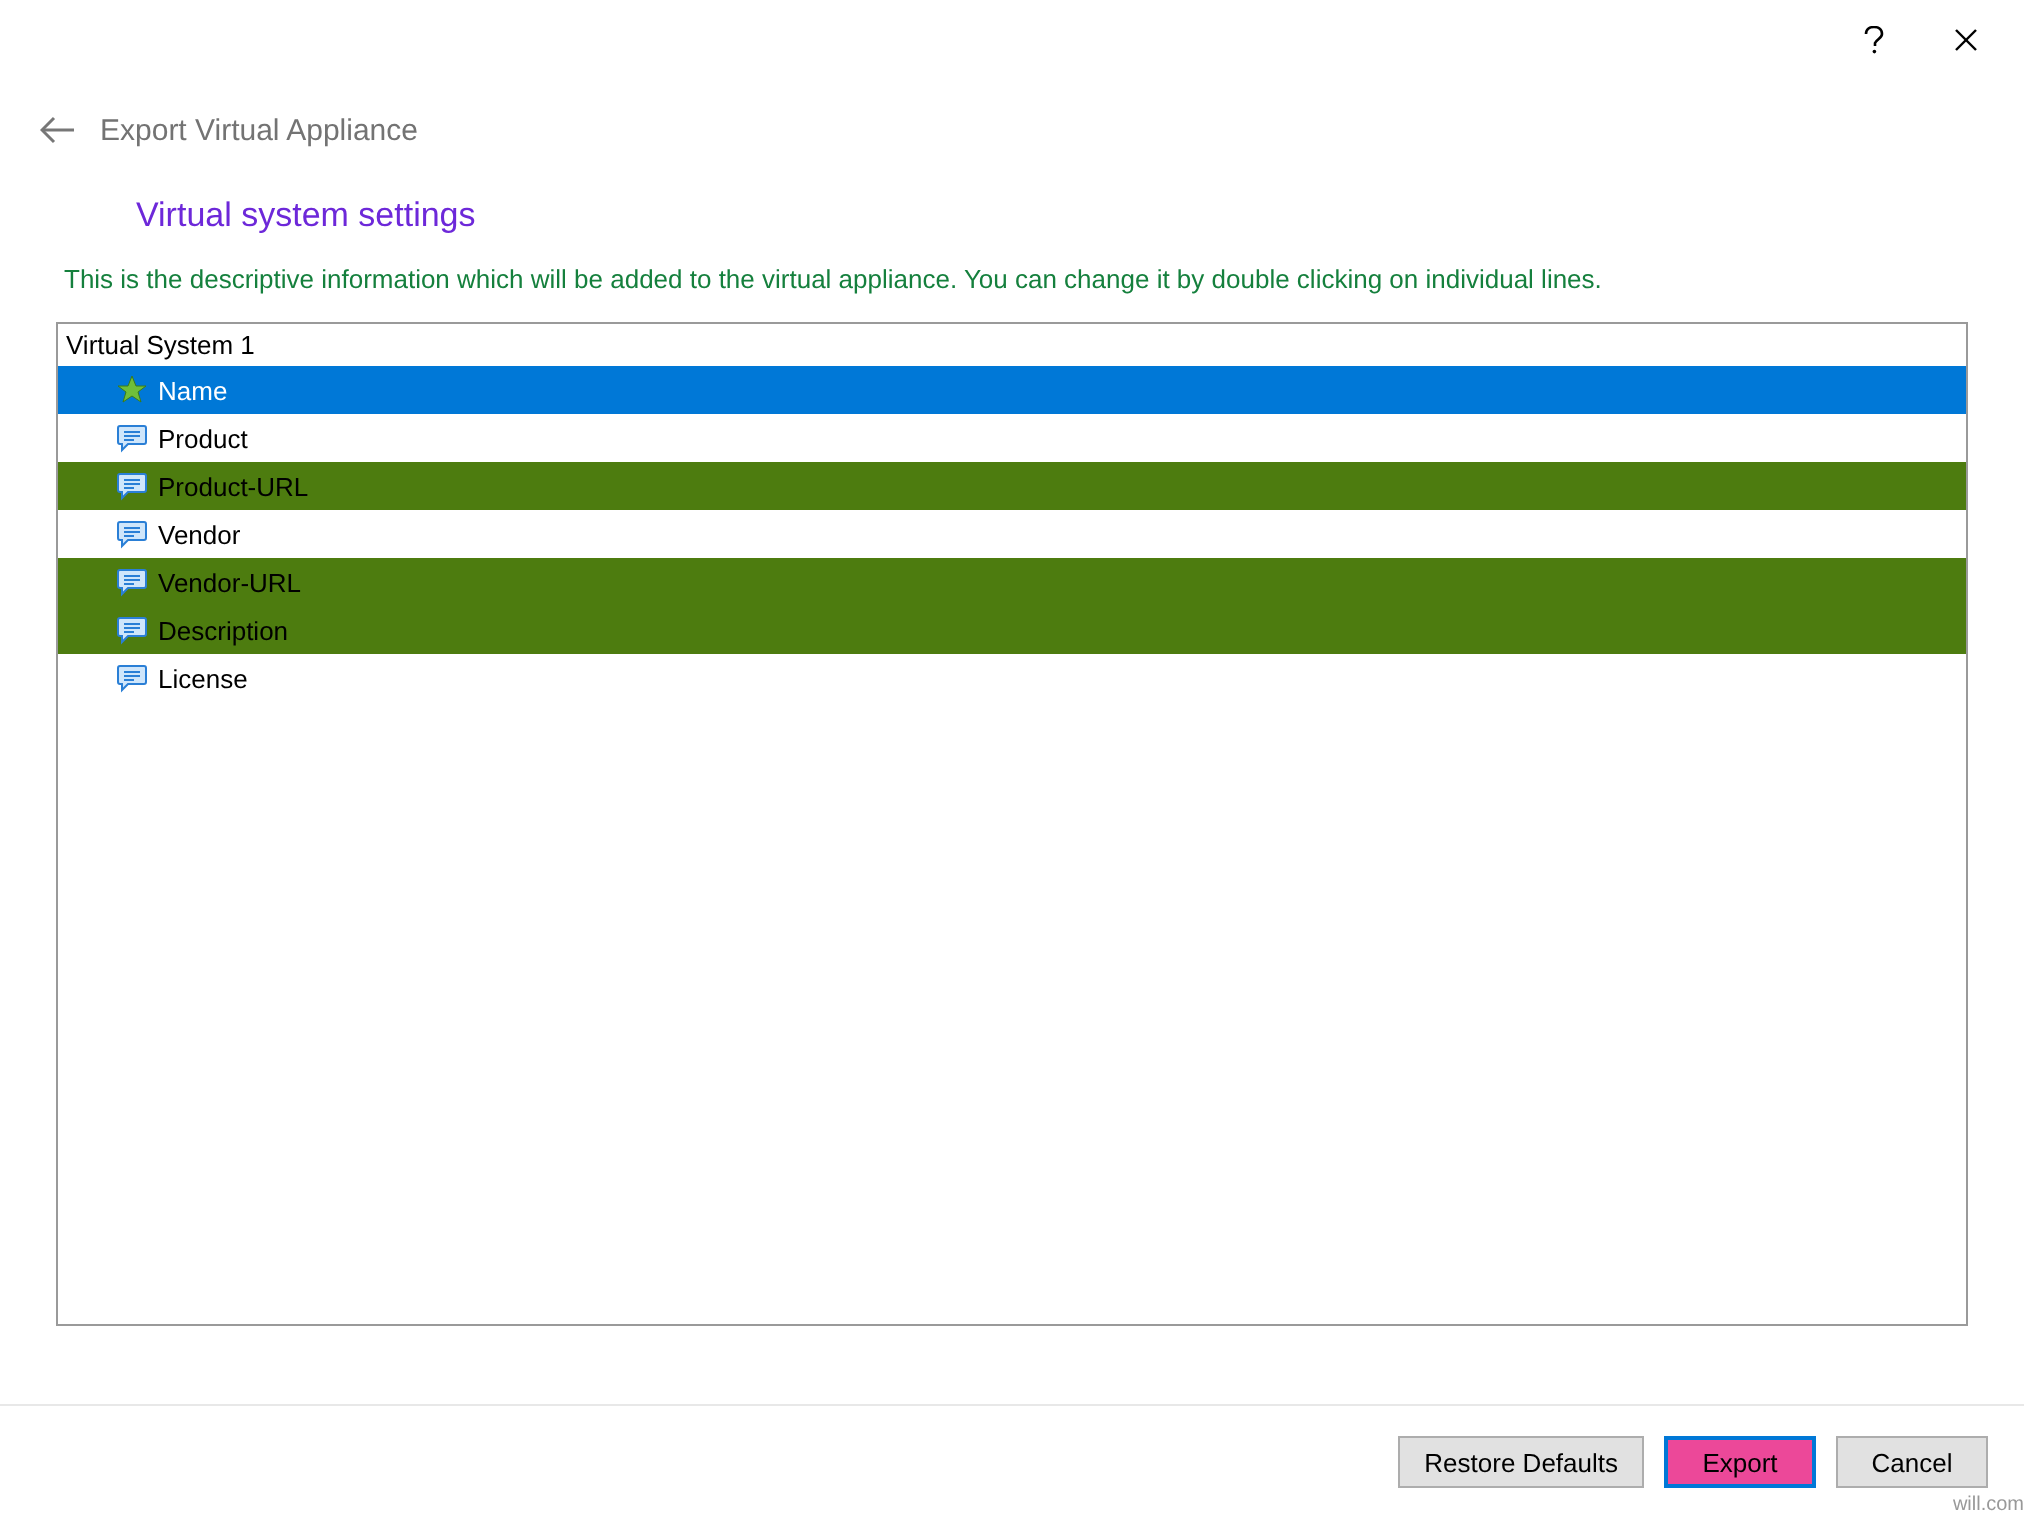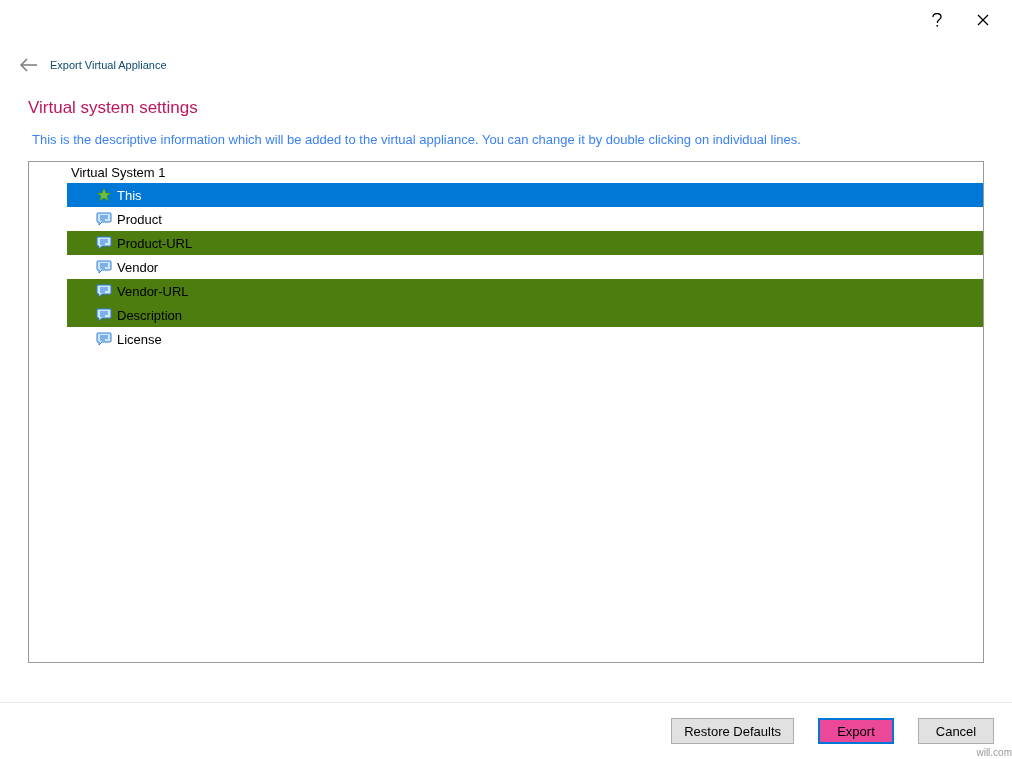--- a/index.html
+++ b/index.html
@@ -39,43 +39,43 @@
   .back-arrow {
     width: 22px;
     height: 22px;
     display:flex;
     align-items:center;
     justify-content:center;
     color:#555;
     margin-right: 10px;
   }
   .header-title {
-    font-size: 11px;
-    color: #0c4a6e;
+    font-size: 15px;
+    color: #737373;
   }
 
   .section-title {
     font-size: 17px;
-    color: #be185d;
+    color: #6d28d9;
     padding: 0 28px 10px 28px;
+    margin-left: 40px;
   }
 
   .description {
     padding: 4px 32px 14px 32px;
     font-size: 13px;
-    color: #3b82f6;
+    color: #15803d;
   }
 
   .list-container {
     margin: 0 28px;
     border: 1px solid #9a9a9a;
     height: 500px;
     overflow: auto;
     background: #fff;
-    padding-left: 38px;
   }
 
   .group-header {
     padding: 3px 4px 3px 4px;
     font-size: 13px;
   }
 
   .row {
     display: flex;
     align-items: center;
@@ -107,21 +107,21 @@
     position: absolute;
     bottom: 0;
     left: 0;
     right: 0;
     height: 56px;
     border-top: 1px solid #e8e8e8;
     display: flex;
     justify-content: flex-end;
     align-items: center;
     padding: 0 18px;
-    gap: 24px;
+    gap: 10px;
   }
   .btn {
     min-width: 76px;
     height: 26px;
     padding: 0 12px;
     border: 1px solid #adadad;
     background: #e1e1e1;
     font-family: inherit;
     font-size: 13px;
     display:flex;
@@ -176,21 +176,21 @@
 
 <div class="list-container">
   <div class="group-header">Virtual System 1</div>
 
   <div class="row selected">
     <span class="icon">
       <svg width="16" height="16" viewBox="0 0 16 16">
         <polygon points="8,1 10,6 15,6 11,9 12.5,14 8,11 3.5,14 5,9 1,6 6,6" fill="#6fbf3a" stroke="#3a7a1a" stroke-width="0.5"></polygon>
       </svg>
     </span>
-    <span class="label">This</span>
+    <span class="label">Name</span>
   </div>
 
   <div class="row">
     <span class="icon">
       <svg width="16" height="16" viewBox="0 0 16 16">
         <path d="M2 2 H14 A1 1 0 0 1 15 3 V10 A1 1 0 0 1 14 11 H6 L3 14 V11 H2 A1 1 0 0 1 1 10 V3 A1 1 0 0 1 2 2 Z" fill="#cfe6fb" stroke="#2a7fd6" stroke-width="1"></path>
         <line x1="4" y1="5" x2="12" y2="5" stroke="#2a7fd6" stroke-width="1"></line>
         <line x1="4" y1="7" x2="12" y2="7" stroke="#2a7fd6" stroke-width="1"></line>
         <line x1="4" y1="9" x2="9" y2="9" stroke="#2a7fd6" stroke-width="1"></line>
       </svg>

